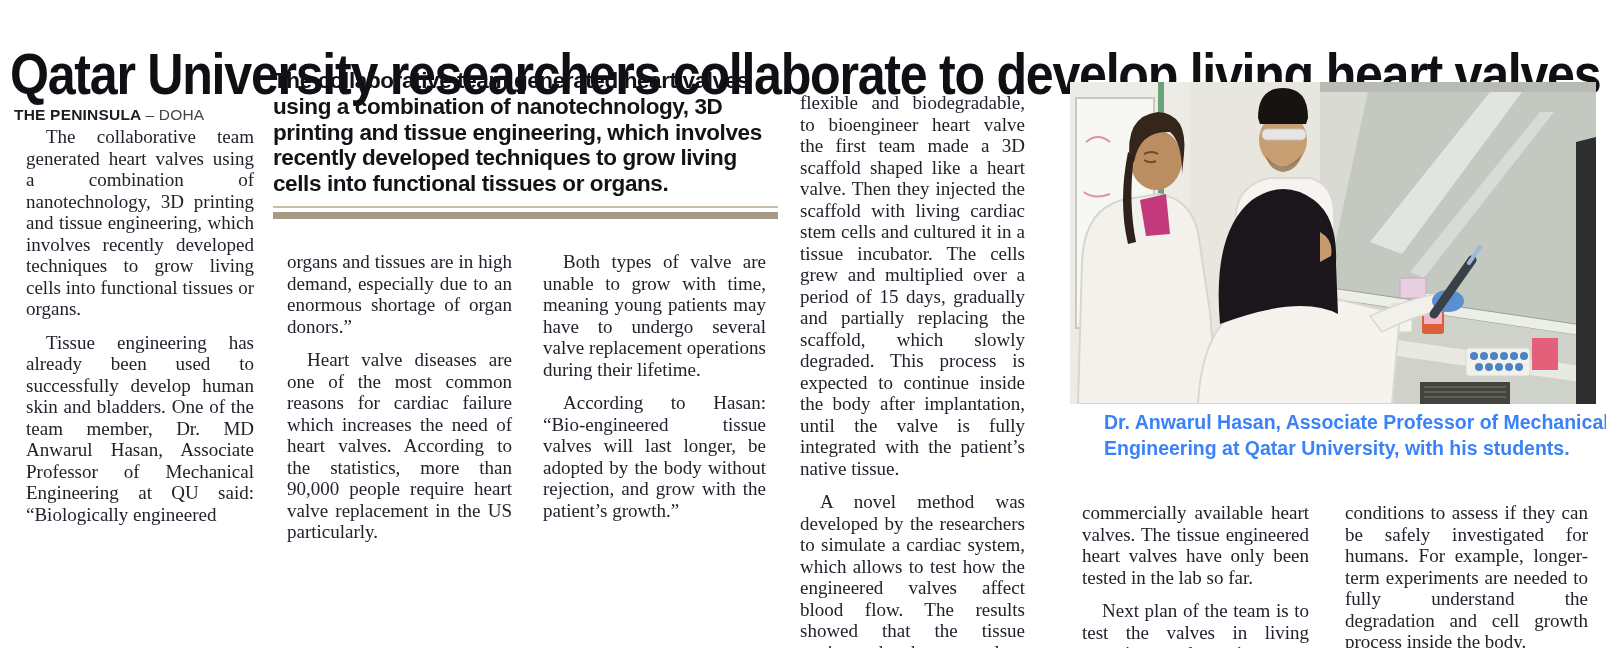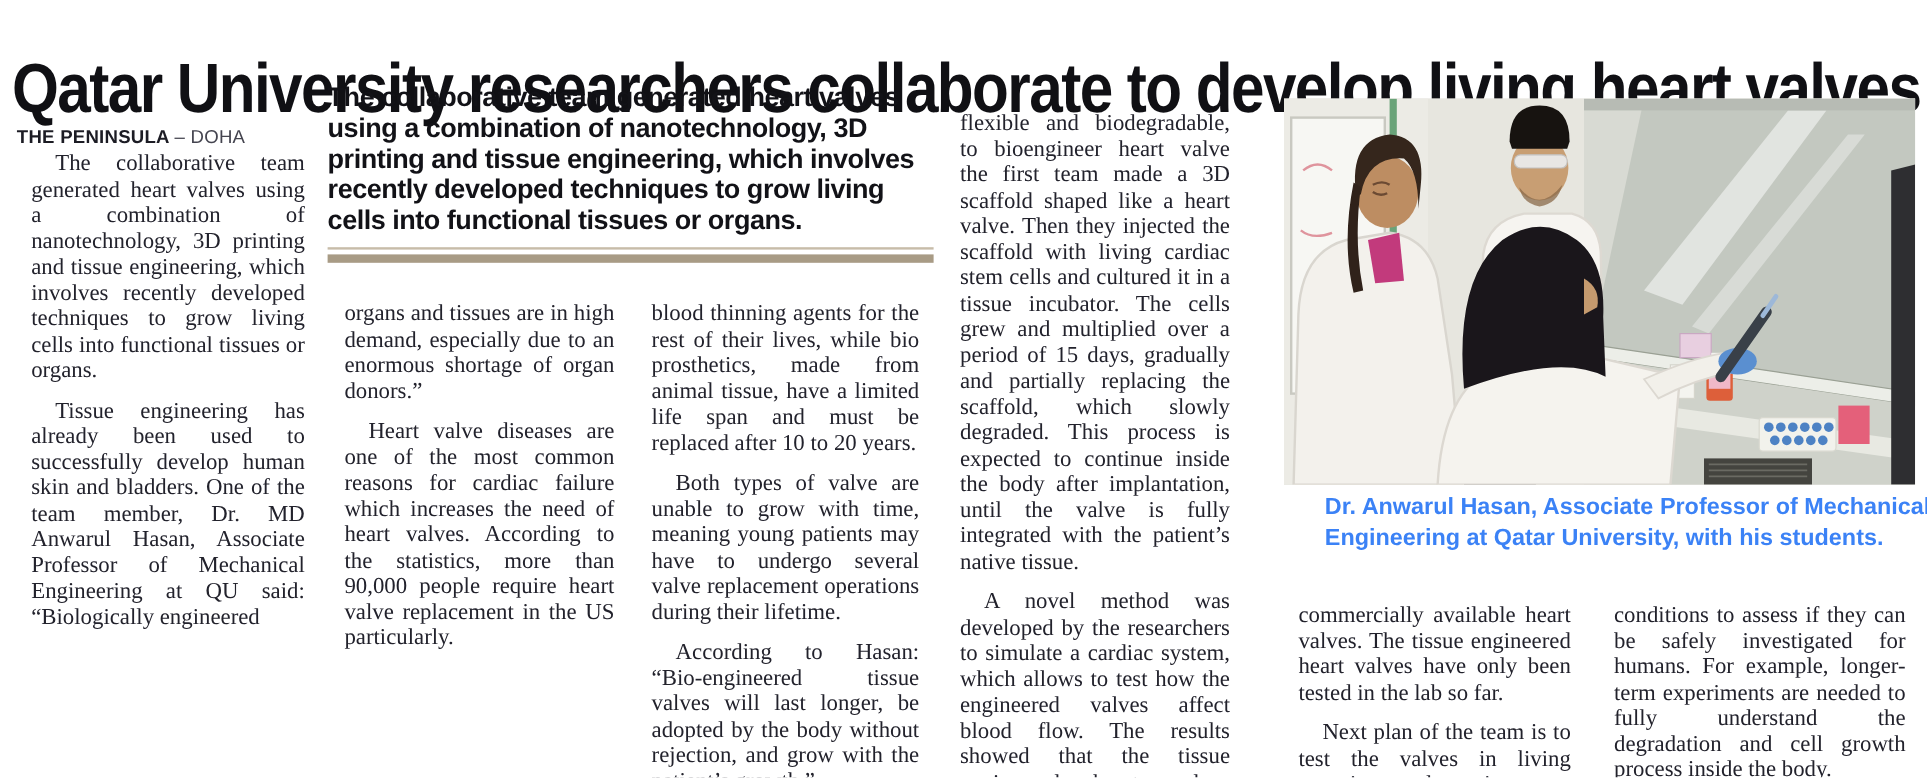--- a/index.html
+++ b/index.html
@@ -66,21 +66,20 @@
     <div class="pq-rule-thin"></div>
     <div class="pq-rule-thick"></div>
   </div>
 
   <div id="col2" class="col">
     <p>organs and tissues are in high demand, especially due to an enormous shortage of organ donors.”</p>
     <p class="indent">Heart valve diseases are one of the most common reasons for cardiac failure which increases the need of heart valves. According to the statistics, more than 90,000 people require heart valve replacement in the US particularly.</p>
   </div>
 
   <div id="col3" class="col">
-    <p>blood thinning agents for the rest of their lives, while bio prosthetics, made from animal tissue, have a limited life span and must be replaced after 10 to 20 years.</p>
     <p class="indent">Both types of valve are unable to grow with time, meaning young patients may have to undergo several valve replacement operations during their lifetime.</p>
     <p class="indent">According to Hasan: “Bio-engineered tissue valves will last longer, be adopted by the body without rejection, and grow with the patient’s growth.”</p>
   </div>
 
   <div id="col4" class="col">
     <p>flexible and biodegradable, to bioengineer heart valve the first team made a 3D scaffold shaped like a heart valve. Then they injected the scaffold with living cardiac stem cells and cultured it in a tissue incubator. The cells grew and multiplied over a period of 15 days, gradually and partially replacing the scaffold, which slowly degraded. This process is expected to continue inside the body after implantation, until the valve is fully integrated with the patient’s native tissue.</p>
     <p class="indent">A novel method was developed by the researchers to simulate a cardiac system, which allows to test how the engineered valves affect blood flow.  The results showed that the tissue engineered heart valves mimicked the functions of natural heart valves, opening and closing effectively at speeds and pressures similar to</p>
   </div>
 
   <div class="photo">

